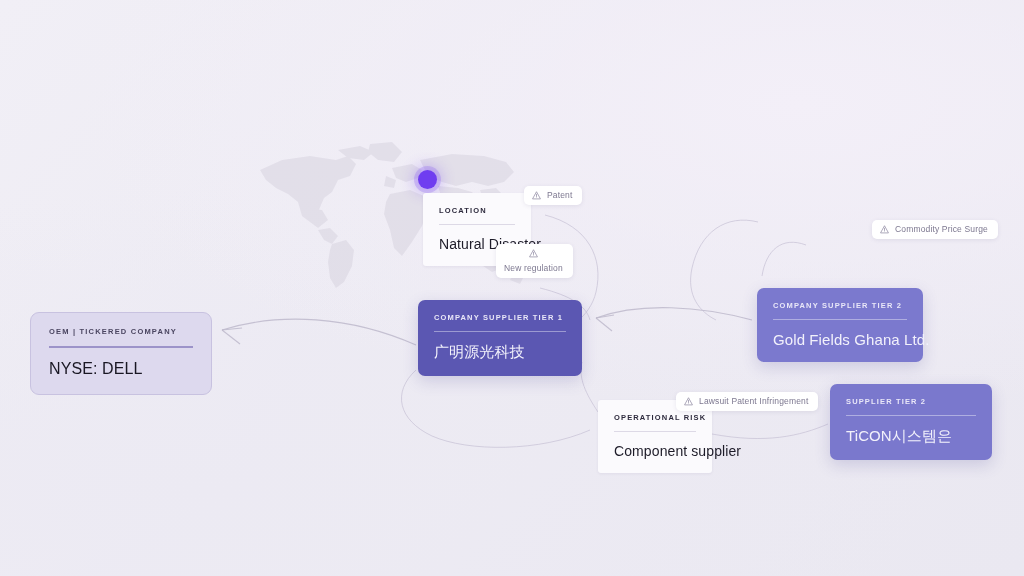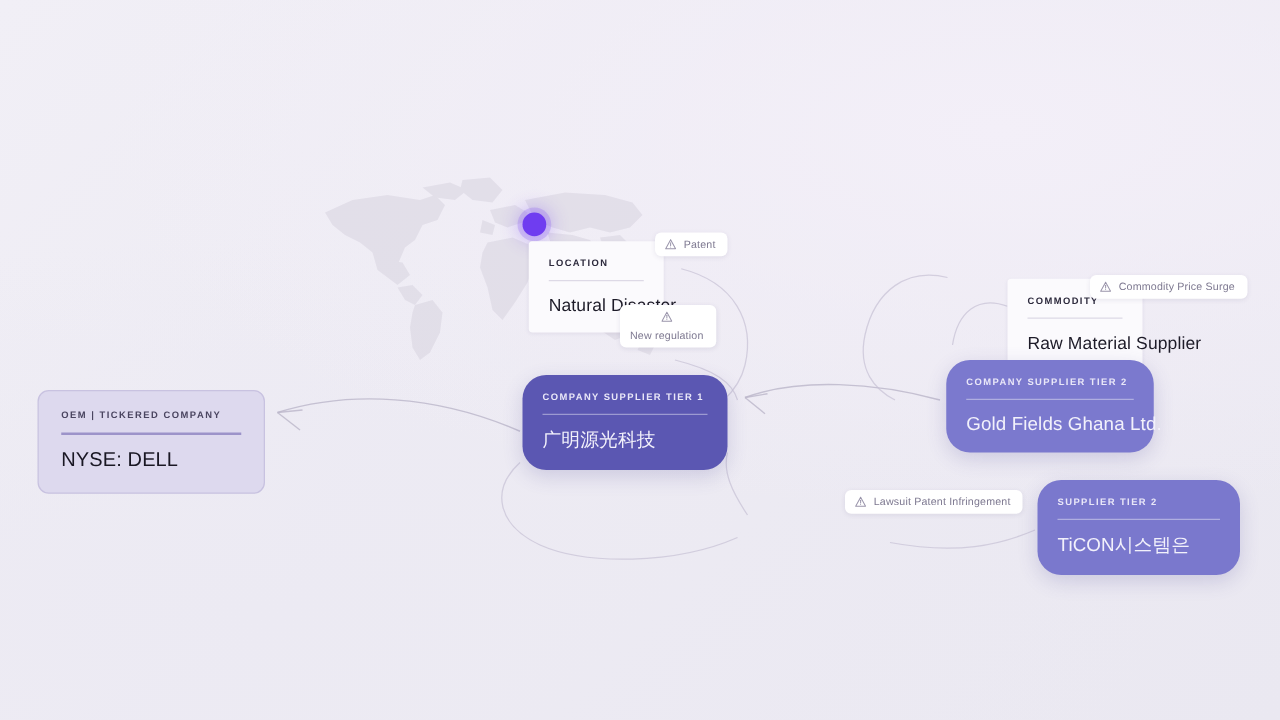--- a/index.html
+++ b/index.html
@@ -94,21 +94,21 @@
   .card.white {
     background: #fbfafd;
     box-shadow: 0 1px 3px rgba(70,60,110,.07);
   }
   .card.white .eyebrow { color: #2d2a3d; }
   .card.white .rule { background: #ddd9e6; }
   .card.white .title { color: #1d1b28; }
 
   
   .card.purple {
-    border-radius: 19px;
+    border-radius: 7px;
     box-shadow: 0 5px 16px rgba(77,68,150,.20);
     justify-content: center;
   }
   .card.purple .eyebrow { color: #e9e7f8; }
   .card.purple .rule { background: rgba(255,255,255,.40); }
   .card.purple .title { color: #f2f1fb; font-size: 15px; }
 
   
   .card.lavender {
     background: #ddd9ee;
@@ -227,32 +227,32 @@
     <div class="title">Natural Disaster</div>
   </div>
 
 
   <div class="card purple" id="card-tier1">
     <div class="eyebrow">COMPANY SUPPLIER TIER 1</div>
     <div class="rule"></div>
     <div class="title">广明源光科技</div>
   </div>
 
-  <div class="card white" id="card-commodity">
-    <div class="eyebrow">COMMODITY</div>
-    <div class="rule"></div>
-    <div class="title">Raw Material Supplier</div>
-  </div>
 
   <div class="card purple" id="card-goldfields">
     <div class="eyebrow">COMPANY SUPPLIER TIER 2</div>
     <div class="rule"></div>
     <div class="title">Gold Fields Ghana Ltd.</div>
   </div>
 
+  <div class="card white" id="card-component">
+    <div class="eyebrow">OPERATIONAL RISK</div>
+    <div class="rule"></div>
+    <div class="title">Component supplier</div>
+  </div>
 
   <div class="card purple" id="card-ticon">
     <div class="eyebrow">SUPPLIER TIER 2</div>
     <div class="rule"></div>
     <div class="title">TiCON시스템은</div>
   </div>
 
   <div class="chip" id="chip-floods">
     <span>
       <svg width="9" height="9" viewBox="0 0 10 10">

